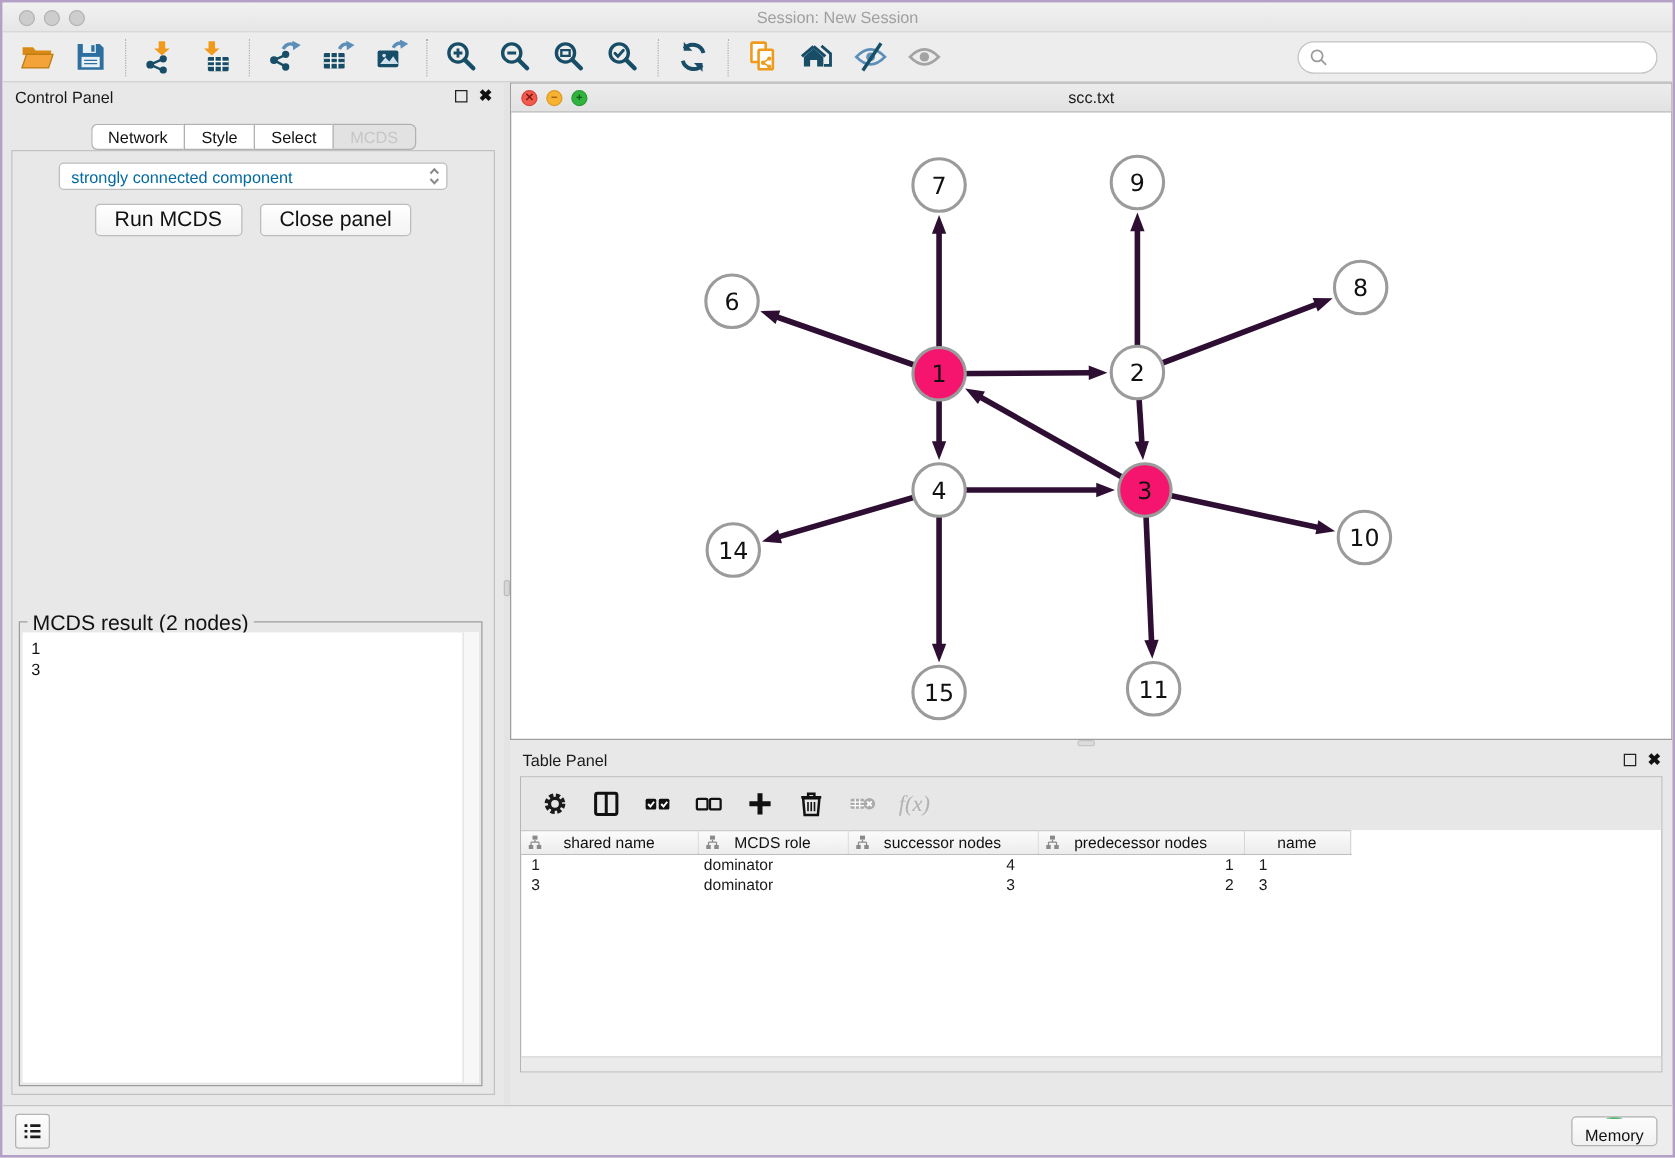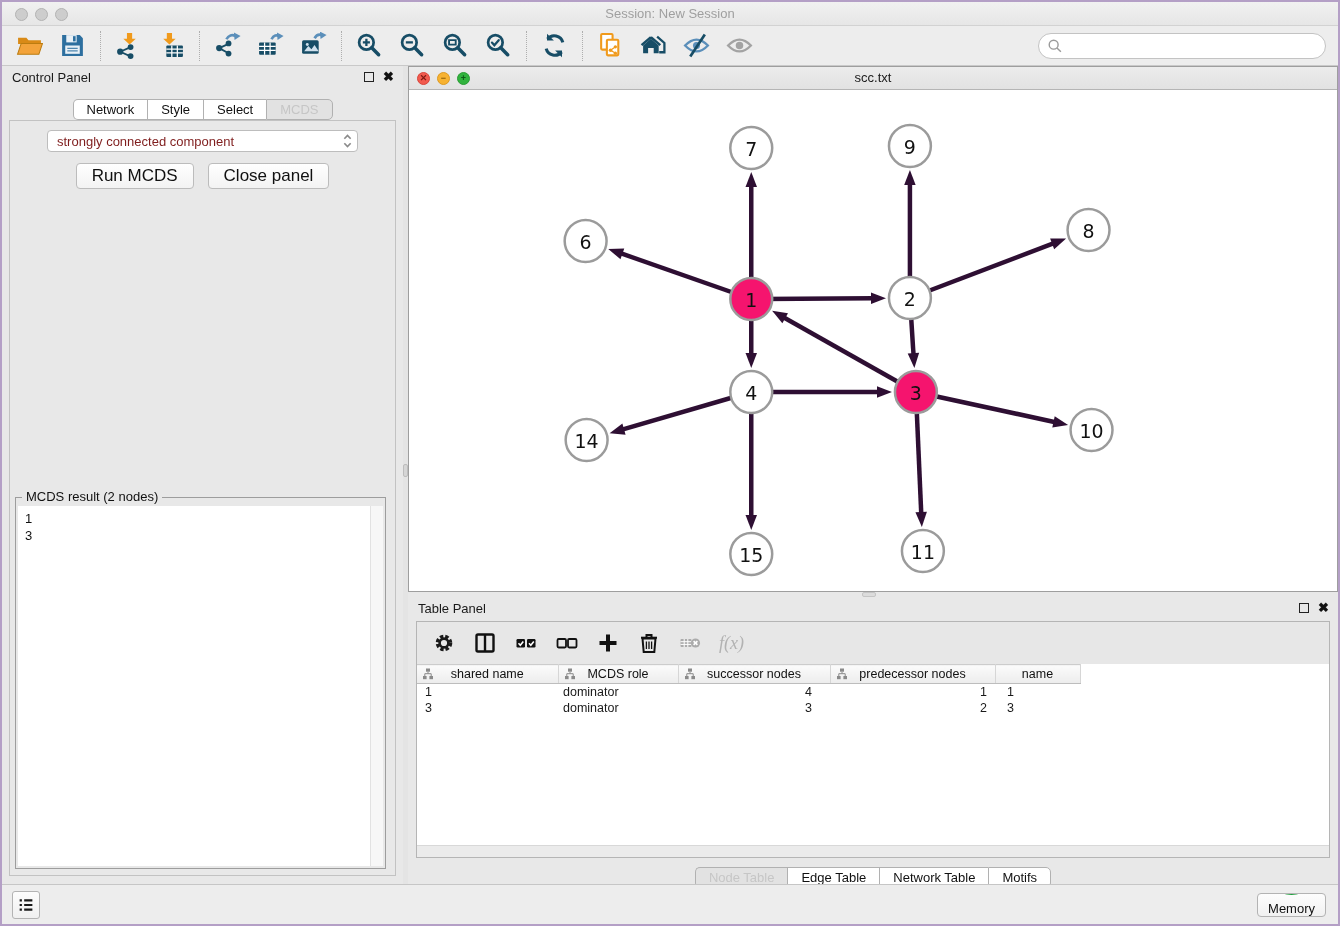--- a/index.html
+++ b/index.html
@@ -38,26 +38,26 @@
   .tab:last-child { border-right:1px solid #b1b1b1; border-radius:0 5px 5px 0; }
   .tab.active { background:#e2e2e2; color:#c6c6c6; }
   
   .control-panel { position:absolute; left:0; top:64px; width:401px; bottom:40px; background:#e8e8e8; }
   .cp-tabs { position:absolute; top:33px; left:50%; transform:translateX(-50%); display:flex; z-index:2; }
   .cp-body { position:absolute; left:7px; right:7px; top:54px; bottom:8px;
     border:1px solid #c2c2c2; background:#e8e8e8; }
   .opt-label { margin-top:20px; text-align:center; font-size:13px; color:#111; }
   .dropdown { width:311px; height:22px; margin:9px auto 0; background:#fff; border:1px solid #bdbdbd;
     border-radius:4px; display:flex; align-items:center; padding:0 4px 0 9px; font-size:13px; }
-  .dropdown .dd-value { flex:1; color:#7f1d1d; }
+  .dropdown .dd-value { flex:1; color:#0369a1; }
   .btn-row { display:flex; justify-content:center; gap:14px; margin-top:11px; }
   .mac-btn { background:linear-gradient(#ffffff,#f3f3f3); border:1px solid #bcbcbc; border-radius:4px;
     font-size:17px; color:#111; padding:2px 15px; font-family:"Liberation Sans",sans-serif; }
   .mcds-group { position:absolute; left:5px; right:9px; top:376px; bottom:6px; border:1px solid #9d9d9d; }
-  .mcds-legend { position:absolute; top:-9px; left:6px; background:#e8e8e8; padding:0 4px; font-size:13px; color:#111; }
+  .mcds-legend { position:absolute; top:-9px; left:6px; background:#e8e8e8; padding:0 4px; font-size:17px; color:#111; }
   .mcds-text { position:absolute; left:2px; right:2px; top:8px; bottom:2px; background:#fff; }
   .mcds-line { font-size:13px; color:#111; padding-left:7px; line-height:17px; }
   .mcds-line:first-child { padding-top:4px; }
   .mcds-scroll { position:absolute; right:0; top:0; bottom:0; width:13px; background:#f7f7f7; border-left:1px solid #e2e2e2; }
   
   .v-divider { position:absolute; left:401px; width:5px; top:64px; bottom:40px; background:#e4e4e4; }
   .v-handle { position:absolute; left:0; top:398px; width:5px; height:13px; background:#d6d6d6;
     border:1px solid #bdbdbd; border-radius:2px; }
   .h-grab { position:absolute; left:860px; top:590px; width:14px; height:5px; background:#dcdcdc;
     border:1px solid #c5c5c5; border-radius:2px; }
@@ -522,26 +522,20 @@
             <td class="al" style="padding-left: 8px;">3</td>
             <td class="al" style="padding-left: 5px;">dominator</td>
             <td class="ar" style="padding-right: 18px;">3</td>
             <td class="ar" style="padding-right: 8px;">2</td>
             <td class="al" style="padding-left: 12px;">3</td>
           </tr>
         </tbody>
     </table>
     <div class="tp-hscroll"></div>
   </div>
-  <div class="tp-tabs">
-      <div class="tab active">Node Table</div>
-      <div class="tab">Edge Table</div>
-      <div class="tab">Network Table</div>
-      <div class="tab">Motifs</div>
-    </div>
 </div>
 
 <div class="status-bar">
   <div class="sb-left-btn">
     <svg viewBox="0 0 22 22">
       <g stroke="#1a1a1a" stroke-width="2.4" fill="none">
         <path d="M4 6h2.5M9 6h9M4 11h2.5M9 11h9M4 16h2.5M9 16h9"></path>
       </g>
     </svg>
   </div>

